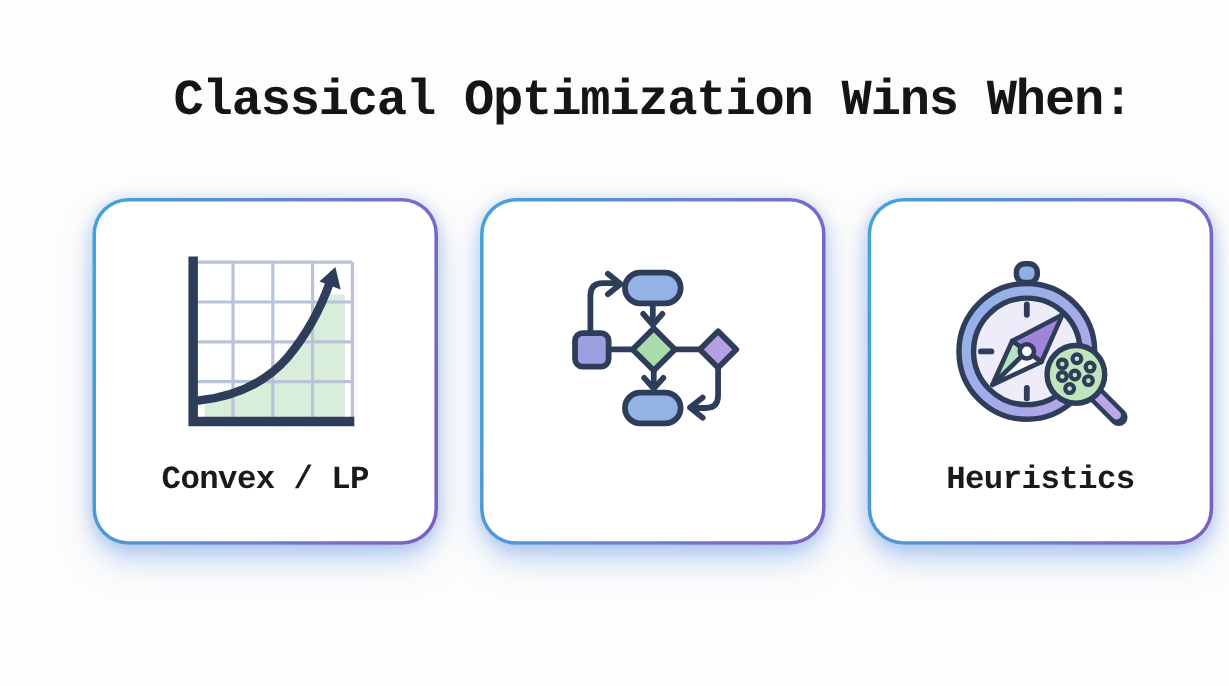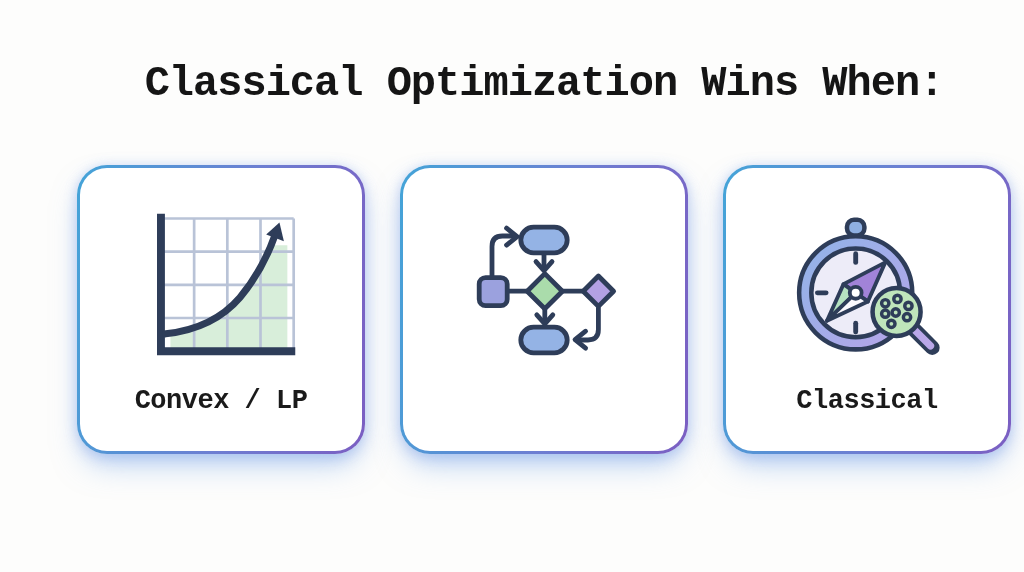--- a/index.html
+++ b/index.html
@@ -117,17 +117,17 @@
             <circle cx="60.5" cy="60.5" r="2.1"></circle>
             <circle cx="67.5" cy="58" r="2.1"></circle>
             <circle cx="73.8" cy="62" r="2.1"></circle>
             <circle cx="60.5" cy="66.5" r="2.1"></circle>
             <circle cx="66.5" cy="65.8" r="2.1"></circle>
             <circle cx="73" cy="68.5" r="2.1"></circle>
             <circle cx="64" cy="72.3" r="2.1"></circle>
           </g>
         </svg>
       </span>
-      <div class="card-label">Classical</div>
+      <div class="card-label">Heuristics</div>
     </div>
   </div>
 
 </div>
 
 </body></html>

